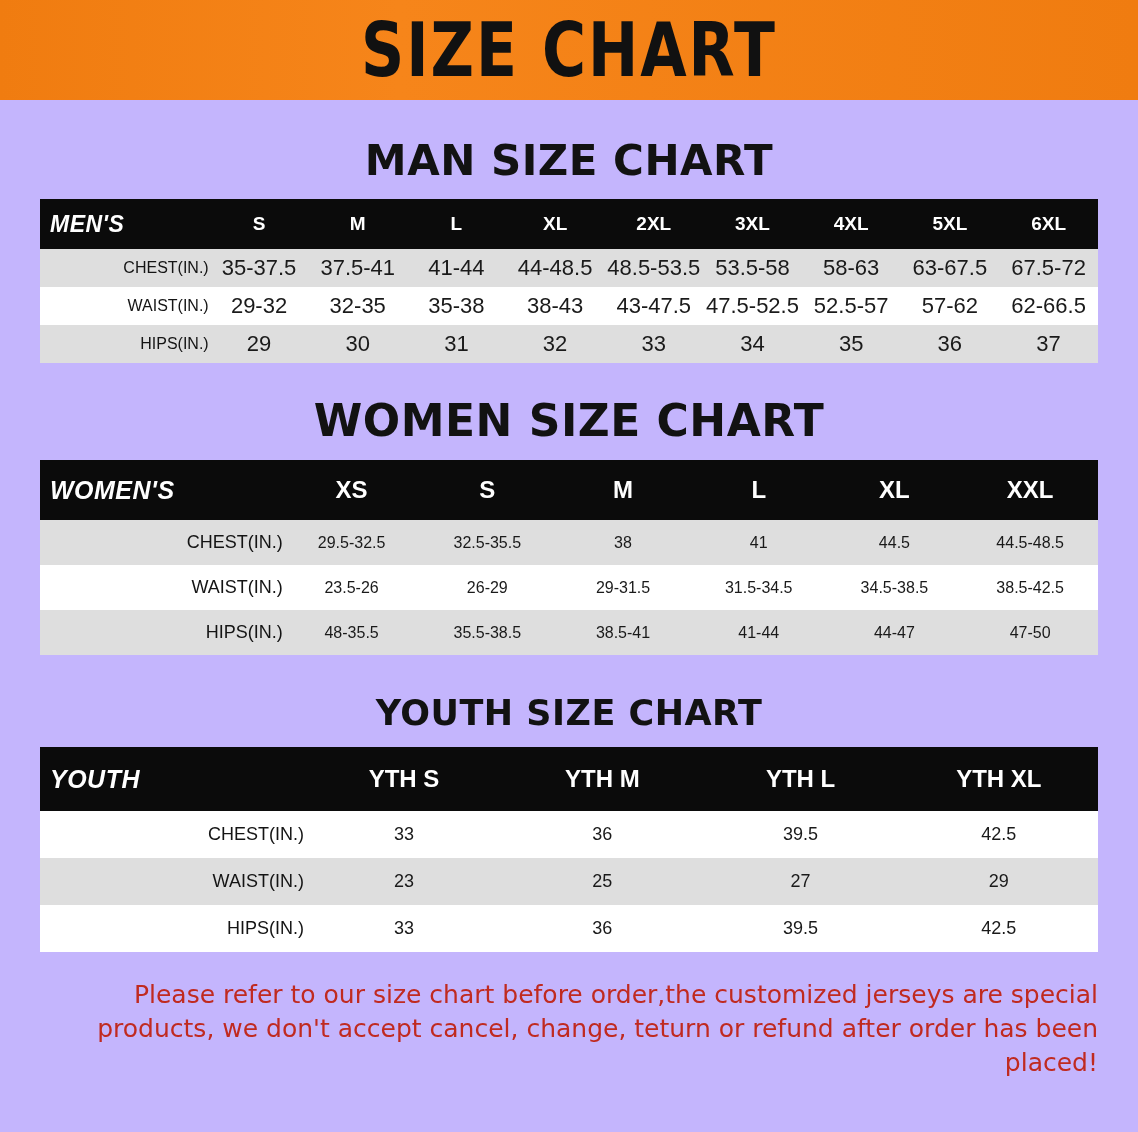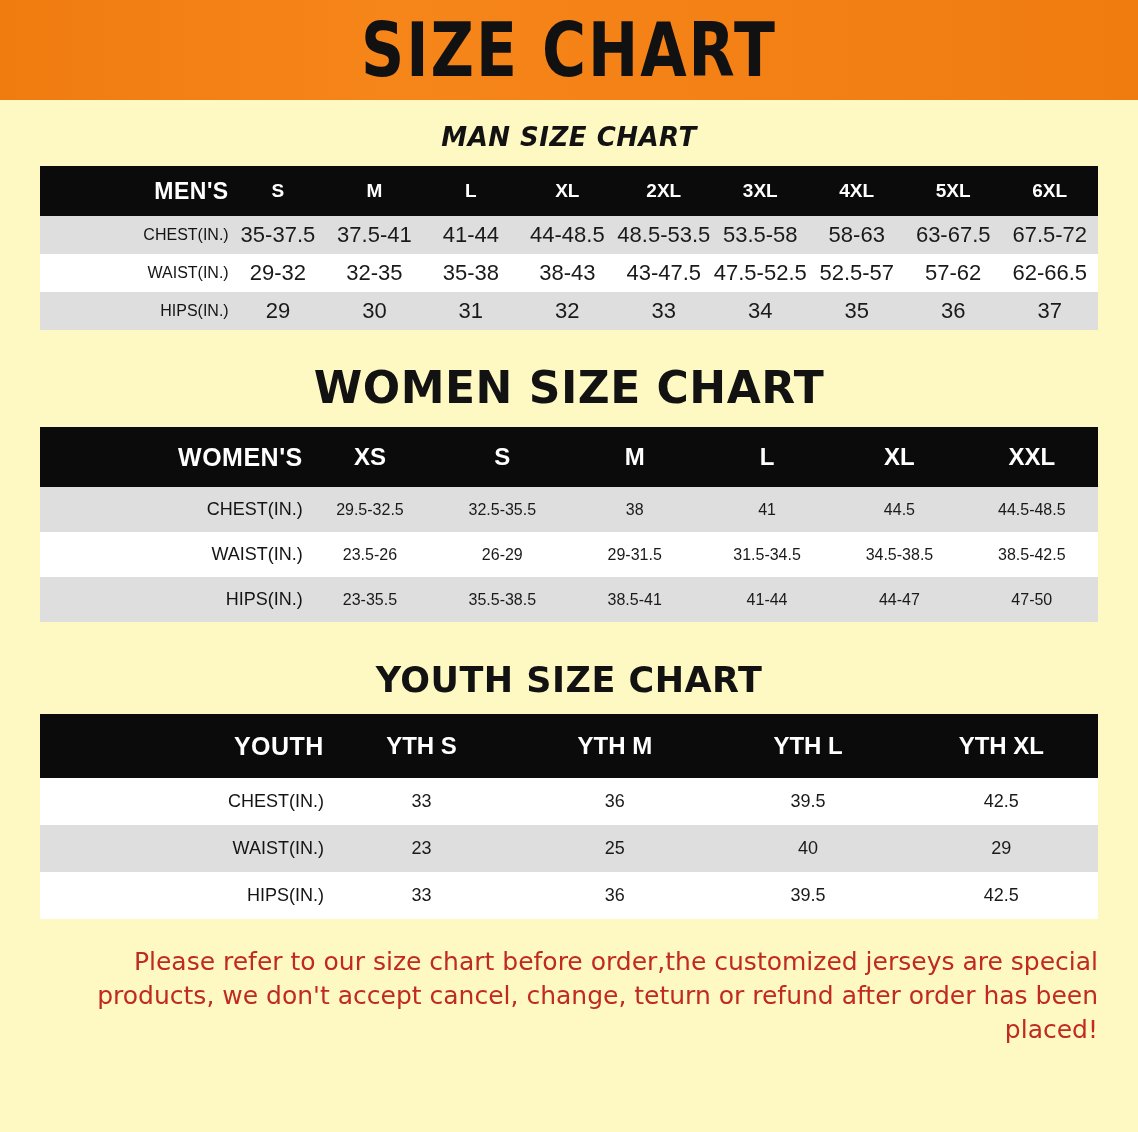--- a/index.html
+++ b/index.html
@@ -10,21 +10,21 @@
     width: 1138px;
     height: 1132px;
     background: #ffffff;
     font-family: "Liberation Sans", sans-serif;
     overflow: hidden;
   }
   .page {
     position: relative;
     width: 1138px;
     height: 1132px;
-    background: #fef9c3;
+    background: #c4b5fd;
   }
 
   
   .banner {
     height: 100px;
     background: linear-gradient(90deg, #f07c10 0%, #f6851a 35%, #f07c10 100%);
     display: flex;
     align-items: center;
     justify-content: center;
   }
@@ -39,21 +39,21 @@
   }
 
   
   .section-title {
     text-align: center;
     font-family: "DejaVu Sans", sans-serif;
     font-weight: bold;
     color: #121212;
     letter-spacing: 0.5px;
   }
-  .st-man    { font-size: 26px; margin-top: 22px; font-style: italic; }
+  .st-man    { font-size: 42px; margin-top: 36px; }
   .st-women  { font-size: 44px; margin-top: 32px; }
   .st-youth  { font-size: 35px; margin-top: 38px; }
 
   
   .table-wrap {
     margin: 14px auto 0 auto;
     width: 1058px;
   }
   table.size-table {
     width: 100%;
@@ -62,23 +62,24 @@
   }
   table.size-table thead th {
     background: #0b0b0b;
     color: #ffffff;
     font-family: "Liberation Sans", sans-serif;
     font-weight: bold;
     text-align: center;
     white-space: nowrap;
   }
   table.size-table thead th.corner {
-    text-align: right;
-    padding-left: 30px;
+    text-align: left;
+    padding-left: 10px;
     letter-spacing: 0.5px;
+    font-style: italic;
   }
   table.size-table tbody td {
     text-align: center;
     color: #1a1a1a;
     white-space: nowrap;
     font-family: "Liberation Sans", sans-serif;
   }
   table.size-table tbody td.rowhead {
     text-align: right;
     color: #141414;
@@ -209,21 +210,21 @@
             <td class="rowhead">WAIST(IN.)</td>
             <td>23.5-26</td>
             <td>26-29</td>
             <td>29-31.5</td>
             <td>31.5-34.5</td>
             <td>34.5-38.5</td>
             <td>38.5-42.5</td>
           </tr>
           <tr class="shade">
             <td class="rowhead">HIPS(IN.)</td>
-            <td>23-35.5</td>
+            <td>48-35.5</td>
             <td>35.5-38.5</td>
             <td>38.5-41</td>
             <td>41-44</td>
             <td>44-47</td>
             <td>47-50</td>
           </tr>
         </tbody>
     </table>
   </div>
 
@@ -244,21 +245,21 @@
             <td class="rowhead">CHEST(IN.)</td>
             <td>33</td>
             <td>36</td>
             <td>39.5</td>
             <td>42.5</td>
           </tr>
           <tr class="shade">
             <td class="rowhead">WAIST(IN.)</td>
             <td>23</td>
             <td>25</td>
-            <td>40</td>
+            <td>27</td>
             <td>29</td>
           </tr>
           <tr class="plain">
             <td class="rowhead">HIPS(IN.)</td>
             <td>33</td>
             <td>36</td>
             <td>39.5</td>
             <td>42.5</td>
           </tr>
         </tbody>

